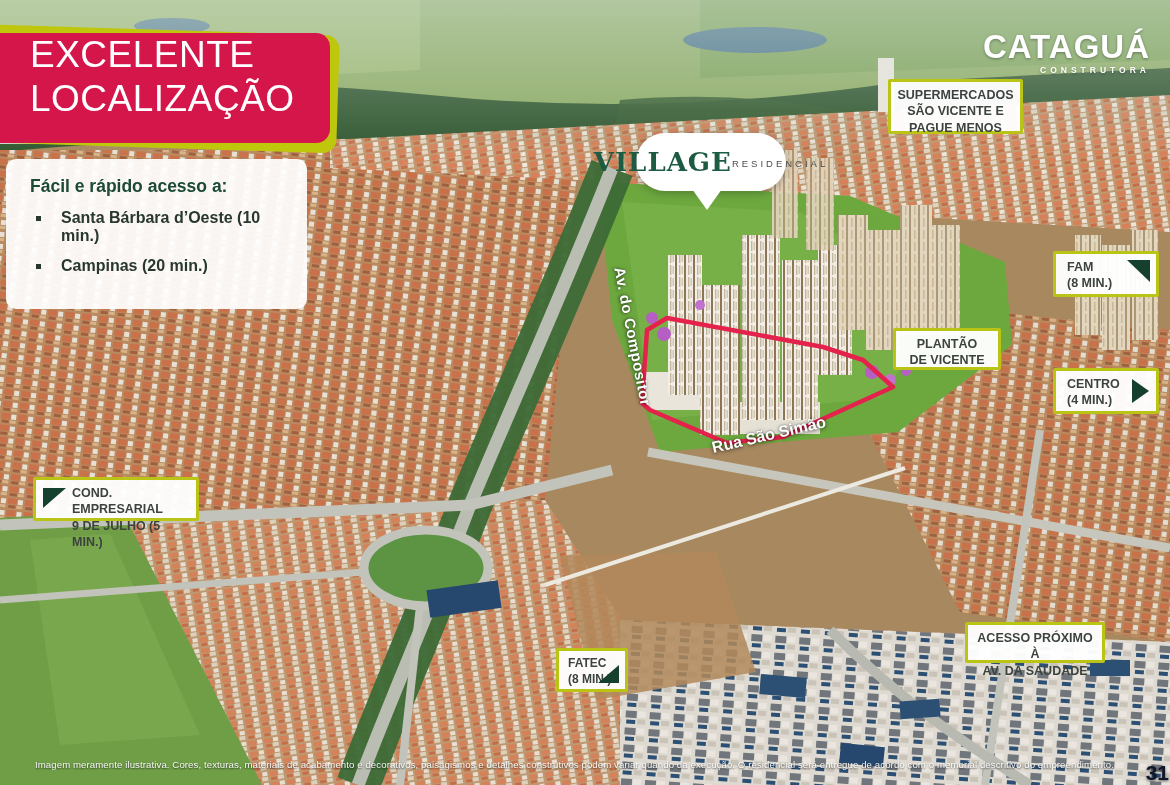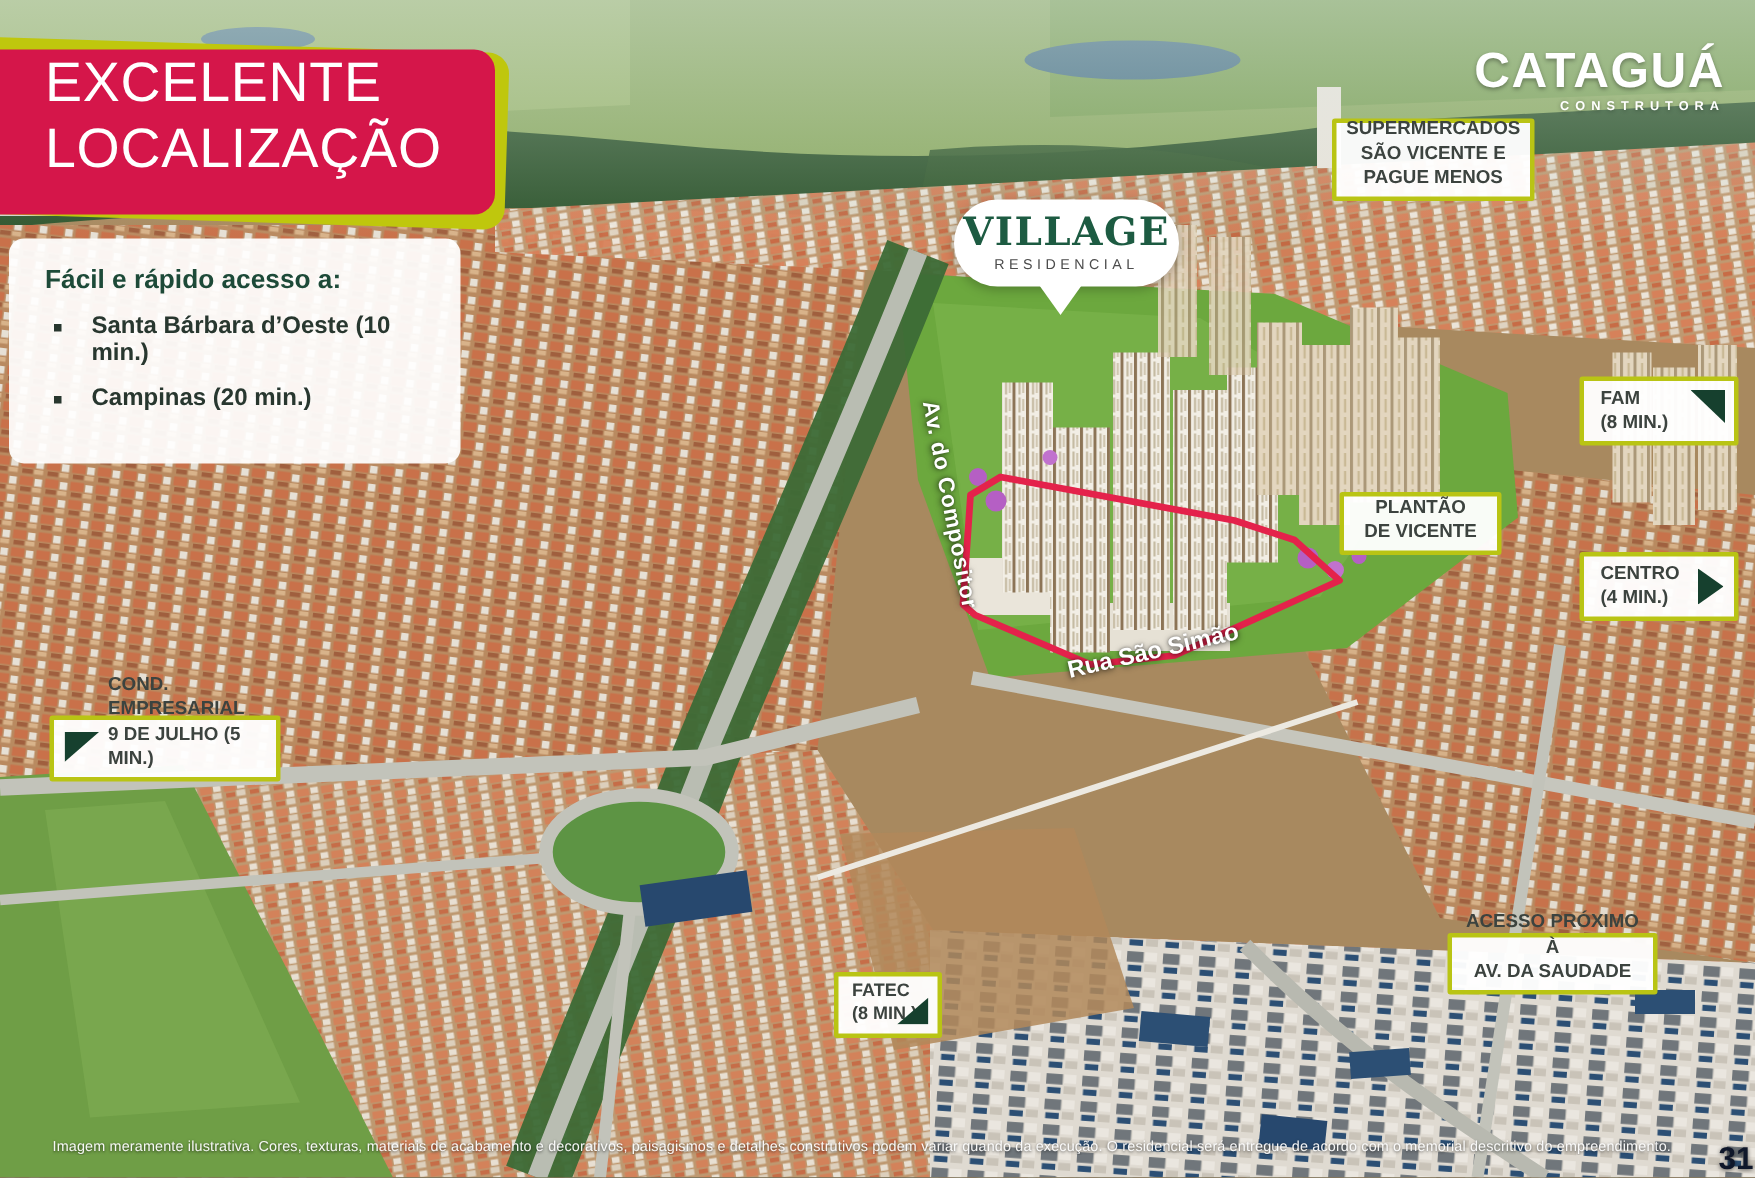--- a/index.html
+++ b/index.html
@@ -50,59 +50,59 @@
   
   .brand{position:absolute;right:20px;top:6px;text-align:right;color:#fff;
     text-shadow:0 1px 3px rgba(0,0,0,.35);}
   .brand .logo{font-size:33px;font-weight:700;letter-spacing:1px;line-height:1;margin-top:24px;}
   .brand .tagline{font-size:8.5px;font-weight:700;letter-spacing:4px;margin-top:2px;}
 
   
   .bubble{
     position:absolute;left:636px;top:133px;width:150px;height:58px;
     background:#fff;border-radius:29px;
-    display:flex;flex-direction:column;align-items:center;justify-content:center;
+    display:flex;flex-direction:row;align-items:center;justify-content:center;
     box-shadow:0 2px 8px rgba(0,0,0,.25);
   }
   .bubble .tail{
     position:absolute;left:56px;top:100%;margin-top:-2px;
     width:0;height:0;border-left:15px solid transparent;border-right:15px solid transparent;
     border-top:21px solid #fff;
   }
   .bubble .name{
     font-family:"DejaVu Serif","Liberation Serif",serif;font-weight:700;
     font-size:26px;letter-spacing:1px;color:#1d5b42;line-height:1;
   }
   .bubble .type{font-size:9.5px;letter-spacing:3px;color:#4c4c4c;margin-top:3px;font-weight:400;}
 
   
   .map-label{
     position:absolute;background:rgba(255,255,255,.96);
     border:3px solid #b9c414;border-radius:2px;
     color:#3c433f;font-weight:700;font-size:12.5px;line-height:1.3;
-    display:flex;align-items:flex-end;justify-content:center;text-align:center;
+    display:flex;align-items:flex-start;justify-content:center;text-align:center;
     padding:5px 8px;
   }
   .map-label .txt{white-space:pre-line;}
   .map-label.left{justify-content:flex-start;text-align:left;}
   .arrow{position:absolute;background:#16402e;}
   .arrow-ne{right:6px;top:6px;width:23px;height:22px;
     clip-path:polygon(0 0,100% 0,100% 100%);}
   .arrow-e{right:7px;top:50%;transform:translateY(-50%);width:17px;height:24px;
     clip-path:polygon(0 0,100% 50%,0 100%);}
   .arrow-sw{left:7px;top:8px;width:23px;height:20px;
     clip-path:polygon(0 0,100% 0,0 100%);}
   .arrow-se{right:6px;bottom:6px;width:21px;height:18px;
     clip-path:polygon(100% 0,100% 100%,0 100%);}
 
   .lbl-supermercados{left:888px;top:79px;width:135px;height:55px;}
   .lbl-fam{left:1053px;top:251px;width:106px;height:46px;padding-left:11px;}
   .lbl-plantao{left:893px;top:328px;width:108px;height:42px;}
   .lbl-centro{left:1053px;top:368px;width:106px;height:46px;padding-left:11px;padding-right:26px;}
-  .lbl-cond{left:33px;top:477px;width:154px;height:44px;padding-left:36px;}
+  .lbl-cond{left:33px;top:477px;width:166px;height:44px;padding-left:36px;}
   .lbl-fatec{left:556px;top:648px;width:72px;height:44px;padding-left:9px;padding-right:4px;font-size:12px;}
   .lbl-acesso{left:965px;top:622px;width:140px;height:41px;}
 
   
   .street{
     position:absolute;color:#fff;font-weight:700;
     text-shadow:0 1px 4px rgba(0,0,0,.6),0 0 2px rgba(0,0,0,.4);
     text-align:center;pointer-events:none;
   }
   .street-av{left:548px;top:328px;width:170px;font-size:15px;letter-spacing:.5px;

